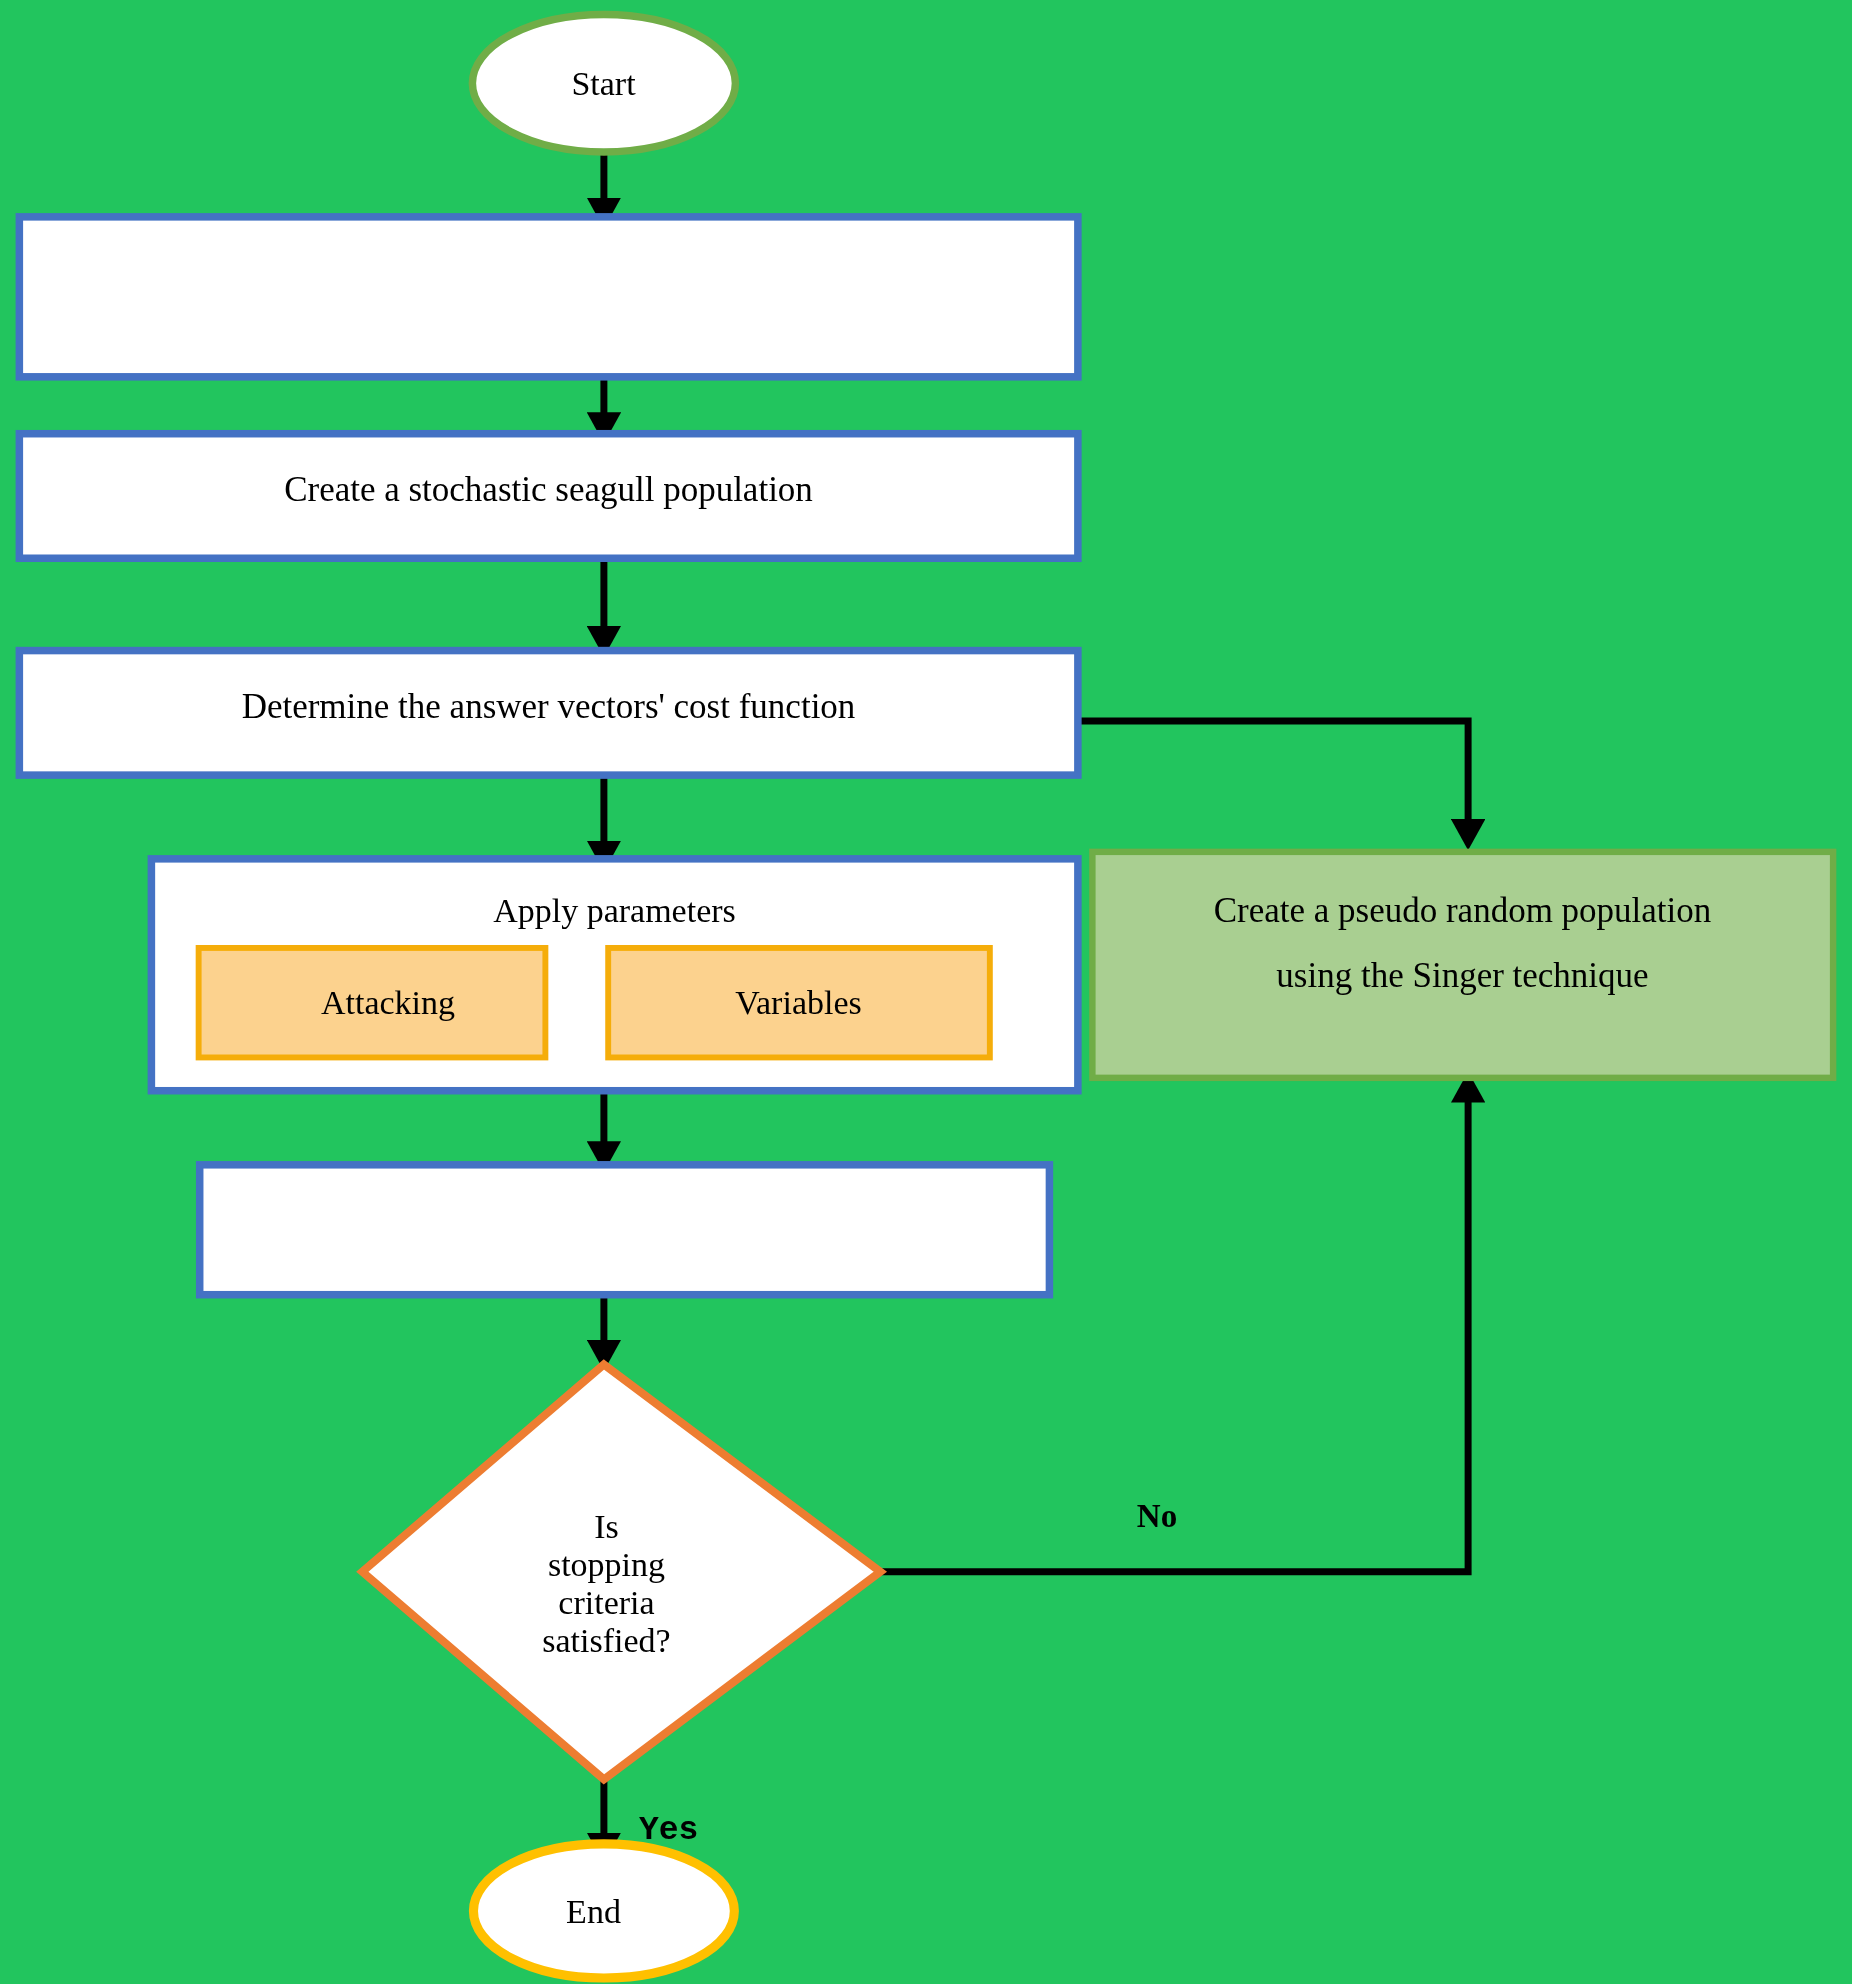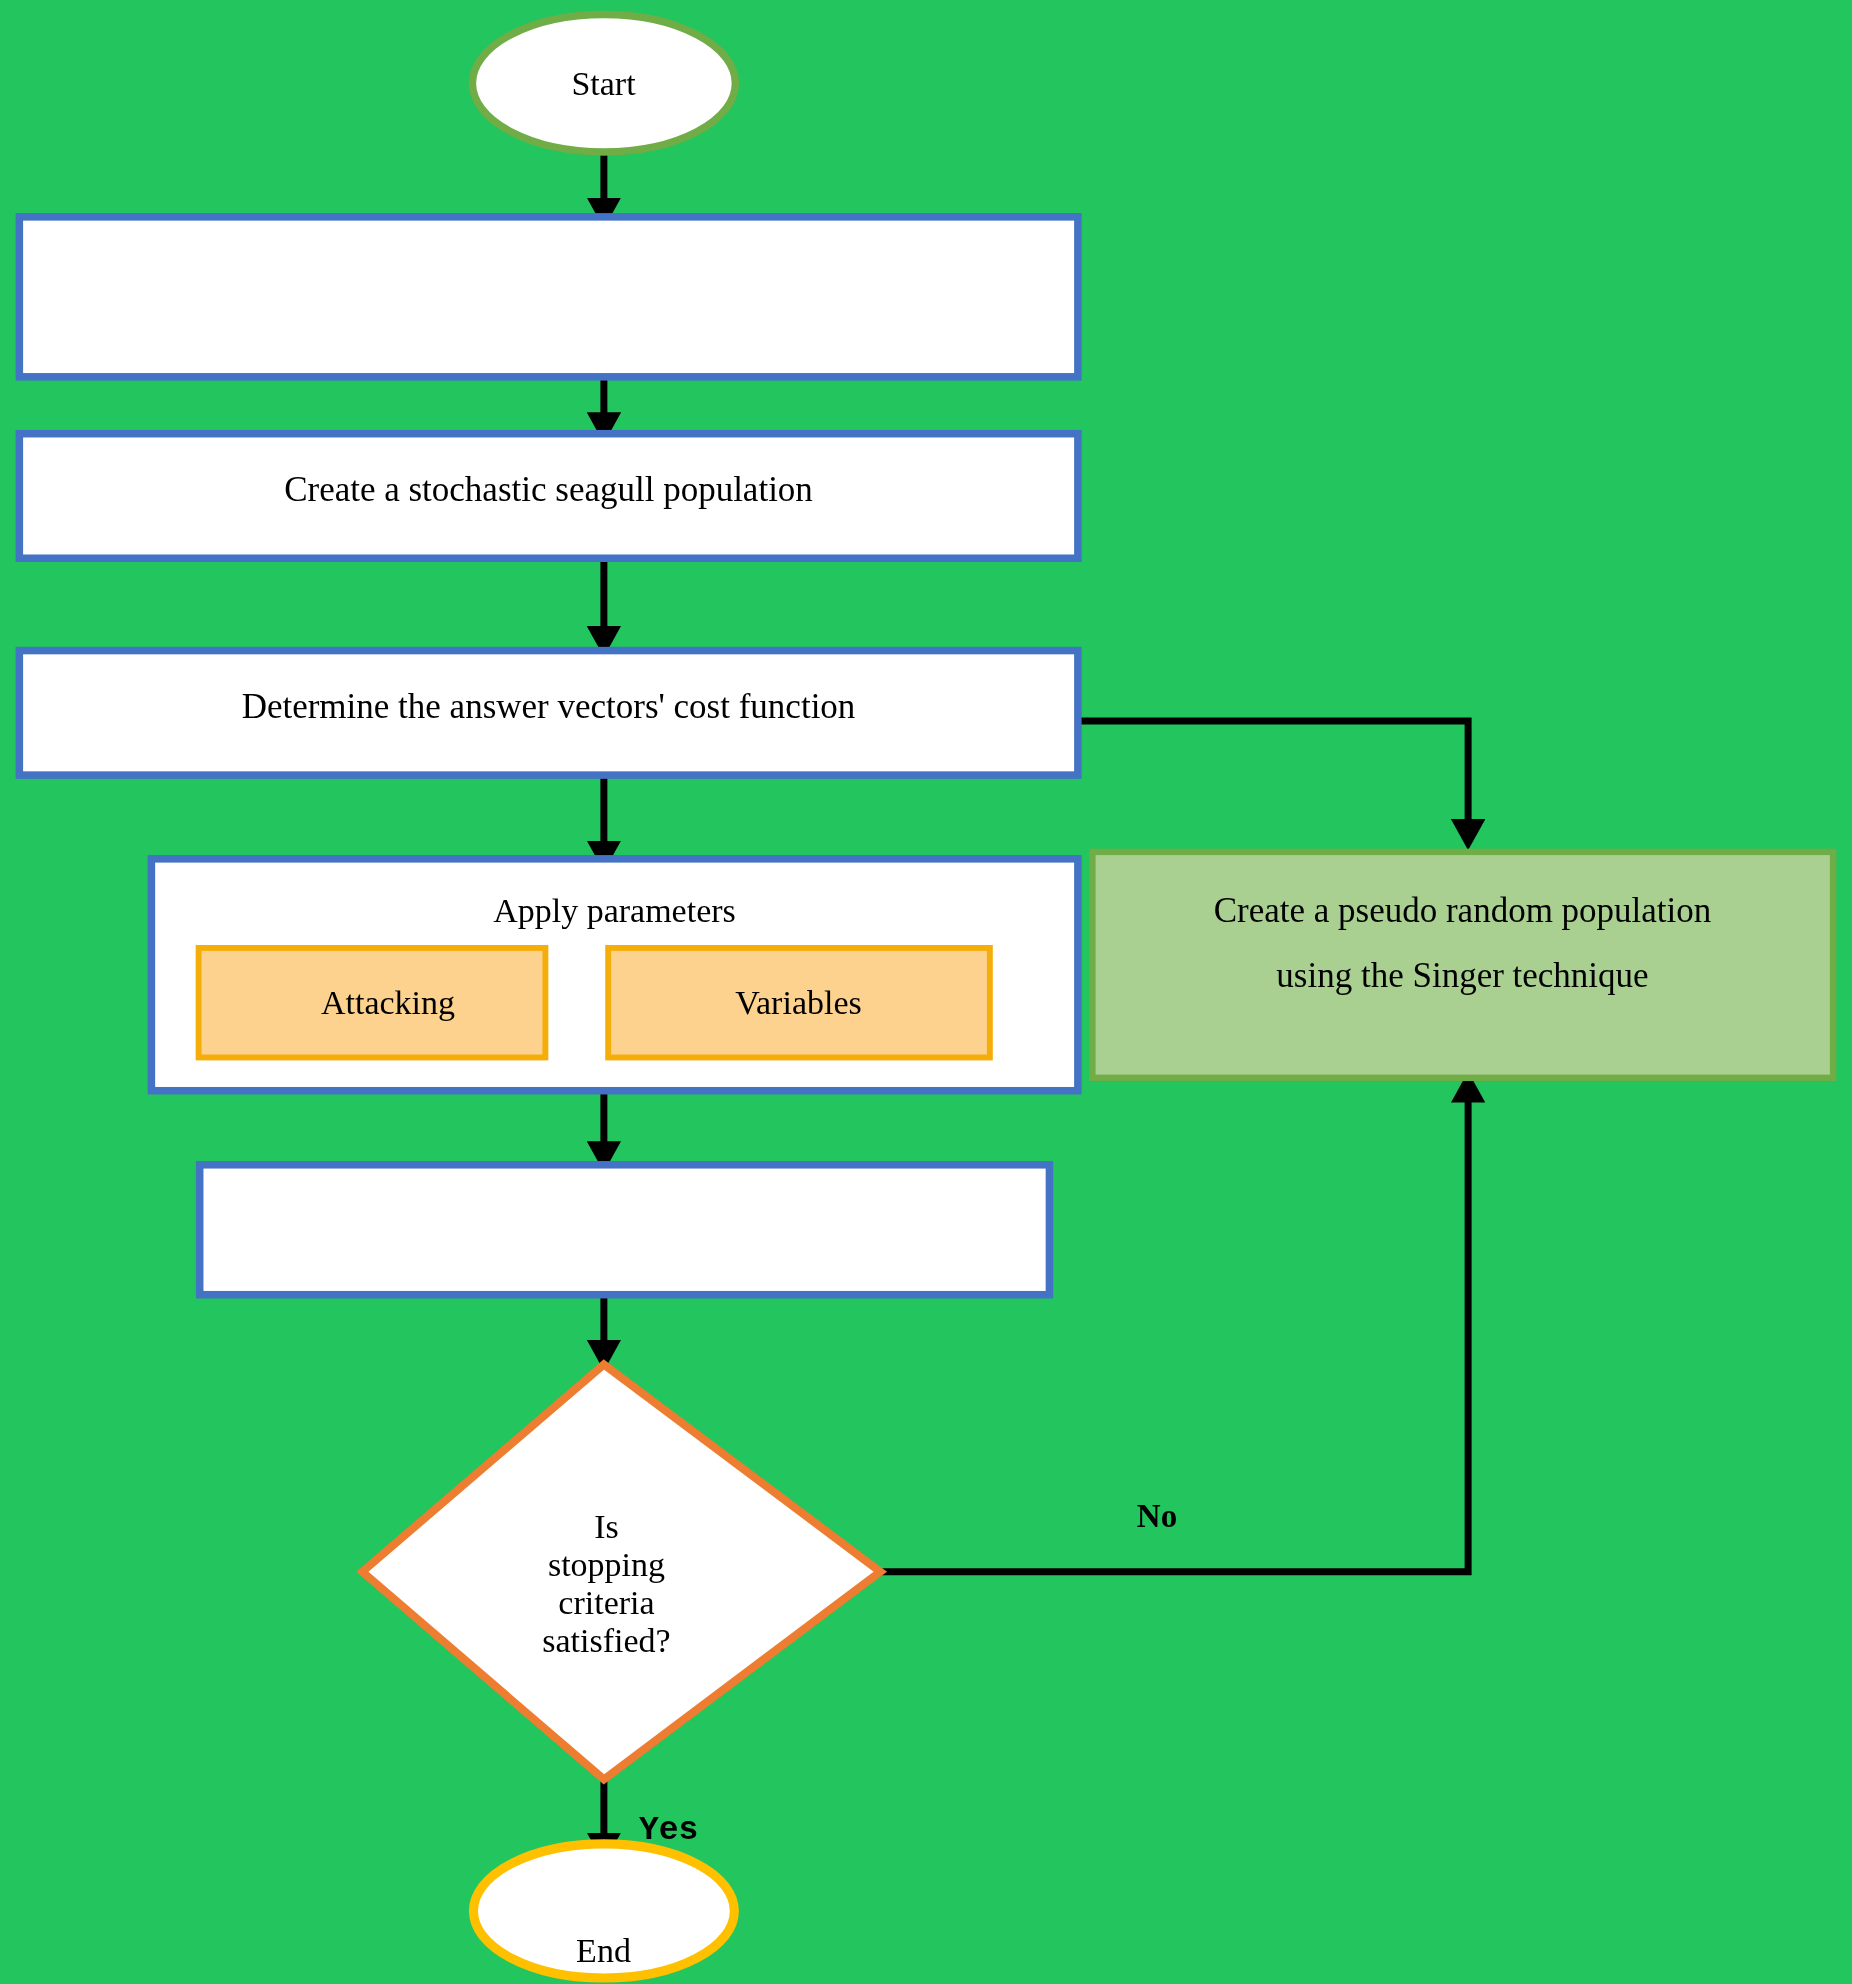--- a/index.html
+++ b/index.html
@@ -112,20 +112,20 @@
 
 
   <div class="node-label process-label" style="left:1103px; top:879px; width:719px; line-height:1.85;">Create a pseudo random population
 using the Singer technique</div>
 
   <div class="node-label decision-label" style="left:510px; top:1479px; width:193px;margin-top:29px;">Is
 stopping
 criteria
 satisfied?</div>
 
-  <div class="node-label terminal-label" style="left:472px; top:1892px; width:263px;margin-top:39px;">End</div>
+  <div class="node-label terminal-label" style="left:462px; top:1892px; width:263px;">End</div>
 
   <div class="node-label edge-label" style="left:1106px; top:1498px; width:102px;">No</div>
 
   <div class="node-label edge-label" style="left:639px; top:1812px; width:102px; text-align:left;font-family:Liberation Mono, monospace;">Yes</div>
 
 </div>
 
 
 </body></html>

